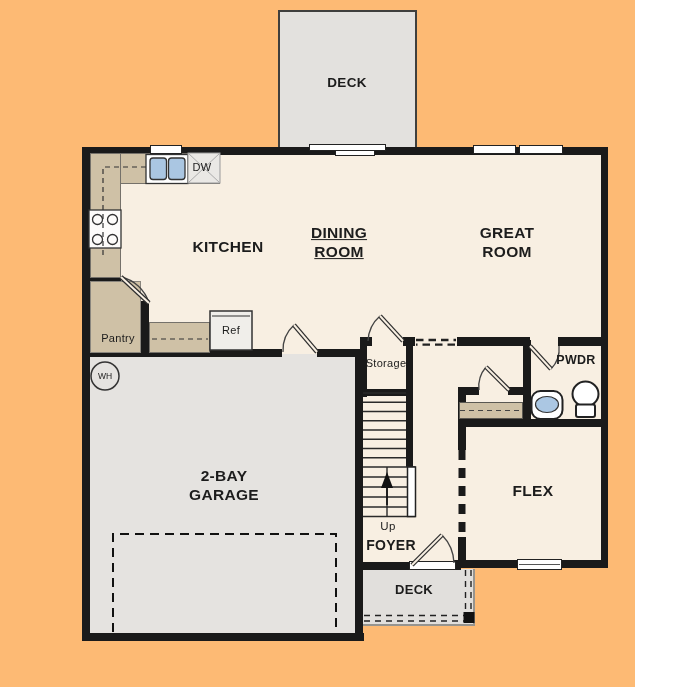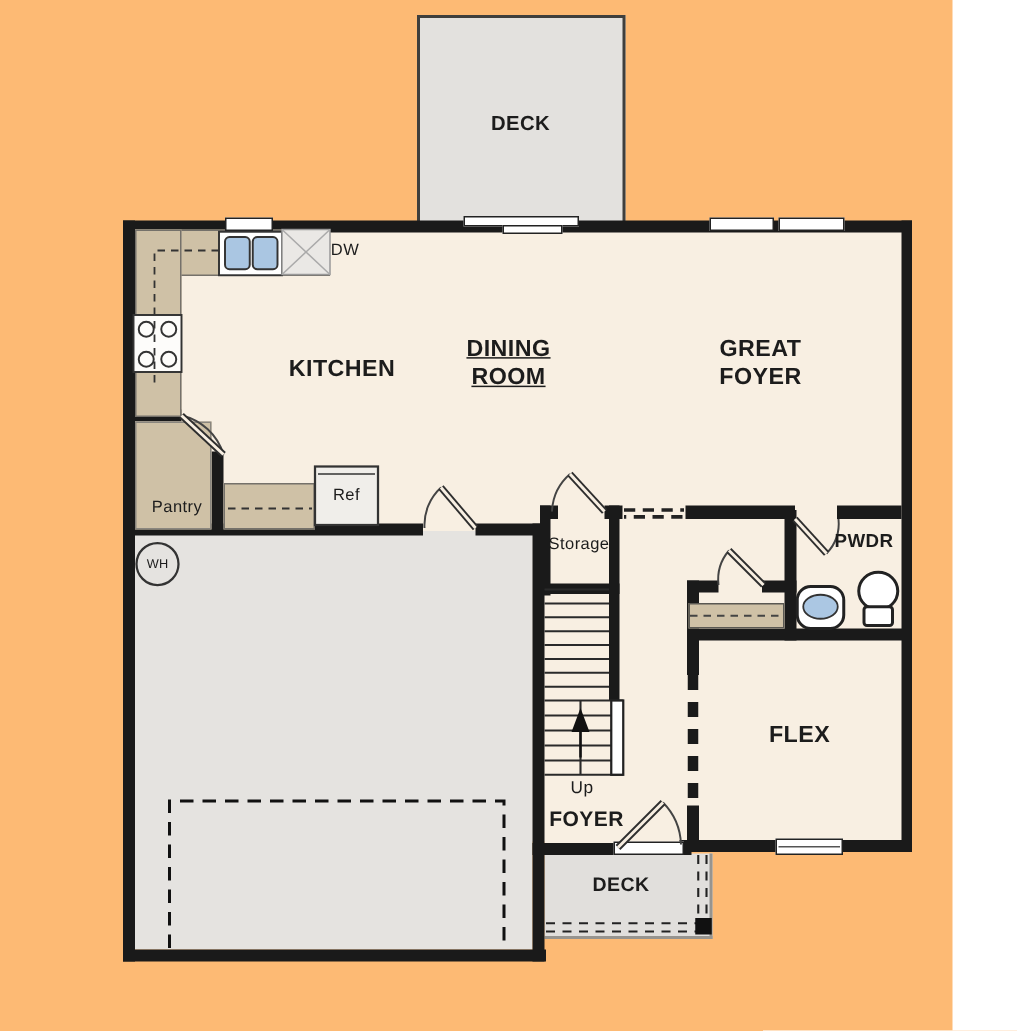--- a/index.html
+++ b/index.html
@@ -177,25 +177,26 @@
         <path d="M 442 535 A 42 42 0 0 1 454 563" stroke="#444" stroke-width="1.3"></path>
         <line x1="412" y1="565" x2="442" y2="535" stroke="#2e2e2e" stroke-width="4.5"></line>
         <line x1="412" y1="565" x2="442" y2="535" stroke="#f8efe2" stroke-width="2"></line>
       </g>
     </g>
   </svg>
 
   <div class="label b" style="left:347px;top:83px;font-size:13.5px;">DECK</div>
   <div class="label b" style="left:193px;top:247px;font-size:15.5px;margin-left:35px;">KITCHEN</div>
   <div class="label b" style="left:339px;top:243px;font-size:15.5px;width:100px;text-decoration:underline;">DINING ROOM</div>
-  <div class="label b" style="left:507px;top:243px;font-size:15.5px;width:100px;">GREAT FOYER</div>
+  <div class="label b" style="left:507px;top:243px;font-size:15.5px;width:100px;">GREAT ROOM</div>
+  <div class="label b" style="left:224px;top:486px;font-size:15.5px;width:90px;">2-BAY GARAGE</div>
   <div class="label b" style="left:533px;top:491px;font-size:15.5px;">FLEX</div>
   <div class="label b" style="left:391px;top:546px;font-size:14px;">FOYER</div>
   <div class="label b" style="left:414px;top:590px;font-size:13px;">DECK</div>
   <div class="label b" style="left:576px;top:361px;font-size:12.5px;">PWDR</div>
   <div class="label" style="left:386px;top:364px;font-size:11px;">Storage</div>
   <div class="label" style="left:118px;top:339px;font-size:11px;">Pantry</div>
-  <div class="label" style="left:202px;top:168px;font-size:11px;margin-left:28px;">DW</div>
+  <div class="label" style="left:202px;top:168px;font-size:11px;">DW</div>
   <div class="label" style="left:231px;top:331px;font-size:11px;">Ref</div>
   <div class="label" style="left:105px;top:376px;font-size:8.5px;letter-spacing:0;">WH</div>
   <div class="label" style="left:388px;top:526px;font-size:11.5px;">Up</div>
 
 </div>
 
 </body></html>

